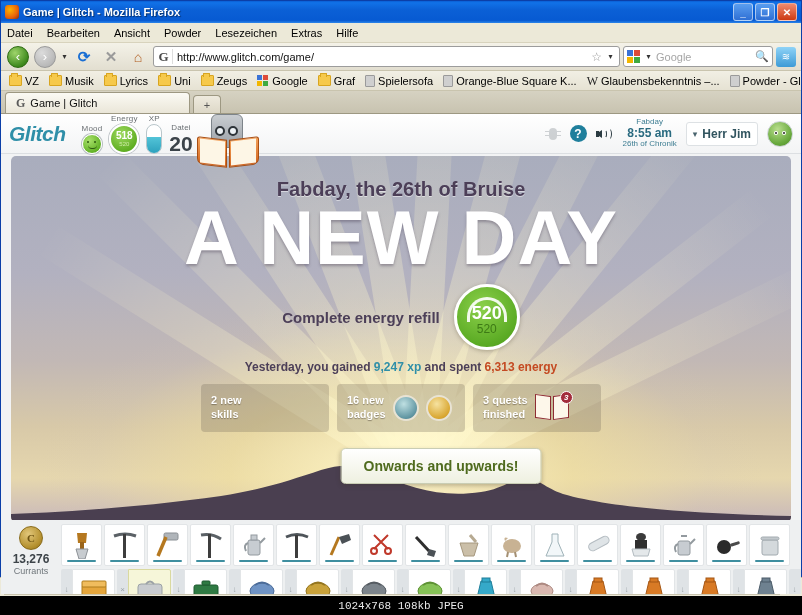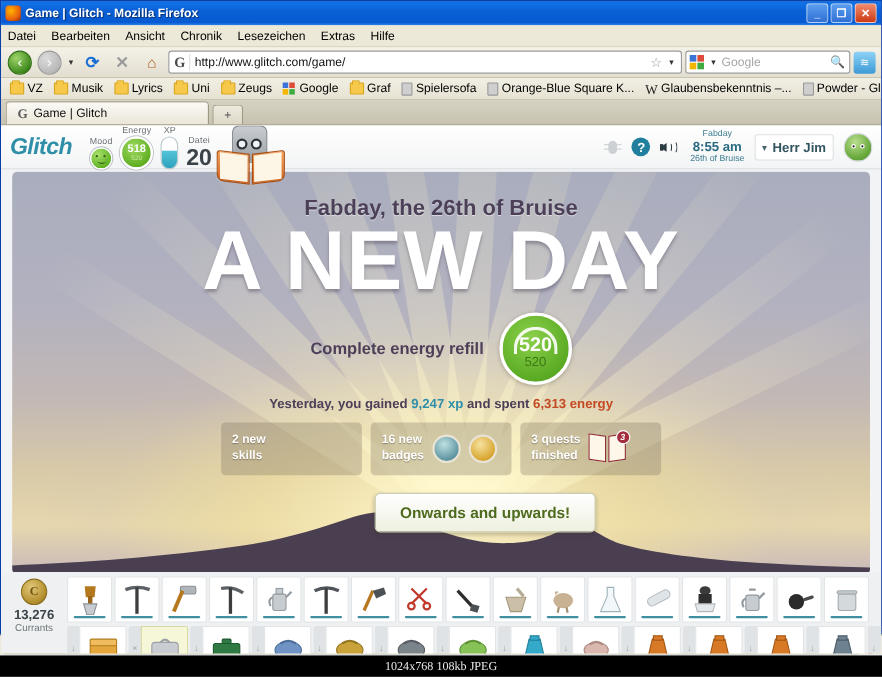--- a/index.html
+++ b/index.html
@@ -383,21 +383,21 @@
   .statusbar .stop-ico {
     width:14px;height:14px;border-radius:50%;background:#c2160f;color:#fff;
     font-size:6px;font-weight:bold;display:flex;align-items:center;justify-content:center;margin-left:4px;
   }
 
   
   .footer {
     position:absolute; left:0; bottom:0; width:802px; height:19px;
     background:#000; color:#e8e8e8; font-size:11px;
     display:flex; align-items:center; justify-content:center;
-    font-family:Liberation Serif, serif;
+    font-family:Liberation Mono, monospace;
   }
 </style>
 </head>
 <body>
 
 <div id="root">
 
   <div class="win">
 
     <div class="titlebar">
@@ -407,21 +407,21 @@
         <div class="tb-btn">_</div>
         <div class="tb-btn">❐</div>
         <div class="tb-btn close">✕</div>
       </div>
     </div>
 
     <div class="menubar">
       <span>Datei</span>
       <span>Bearbeiten</span>
       <span>Ansicht</span>
-      <span>Chronik</span>
+      <span>Powder</span>
       <span>Lesezeichen</span>
       <span>Extras</span>
       <span>Hilfe</span>
     </div>
 
     <div class="navbar">
       <div class="navbtn">
         <span class="circ-back">‹</span>
       </div>
       <div class="navbtn">
@@ -571,21 +571,21 @@
           <span class="icon-help">?</span>
           <span class="icon-snd">
             <i class="bx"></i>
               <i class="spk"></i>
               <i class="w1"></i>
               <i class="w2"></i>
           </span>
           <div class="clockbox">
             <div class="d1">Fabday</div>
             <div class="tm">8:55 am</div>
-            <div class="d2">26th of Bruise</div>
+            <div class="d2">26th of Chronik</div>
           </div>
           <div class="userbox">
             <span class="cv">▾</span>
             <span class="nm">Herr Jim</span>
           </div>
           <span class="useravatar">
             <i class="eye l"></i>
               <i class="eye r"></i>
           </span>
         </div>

